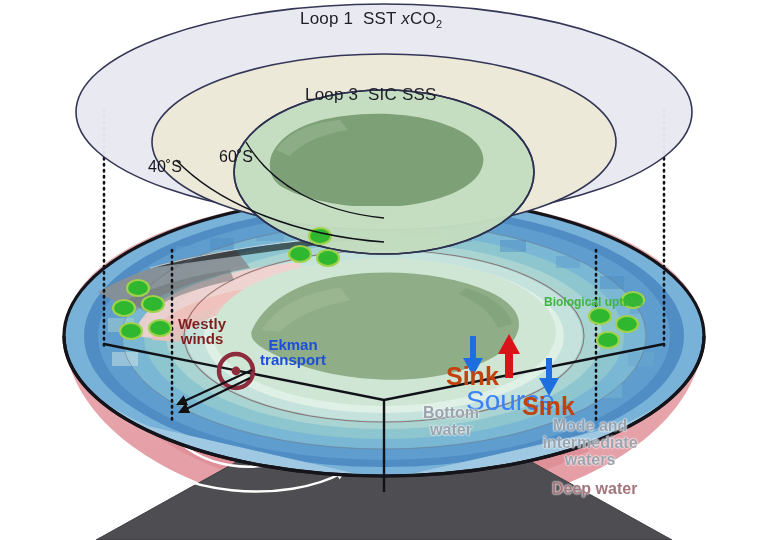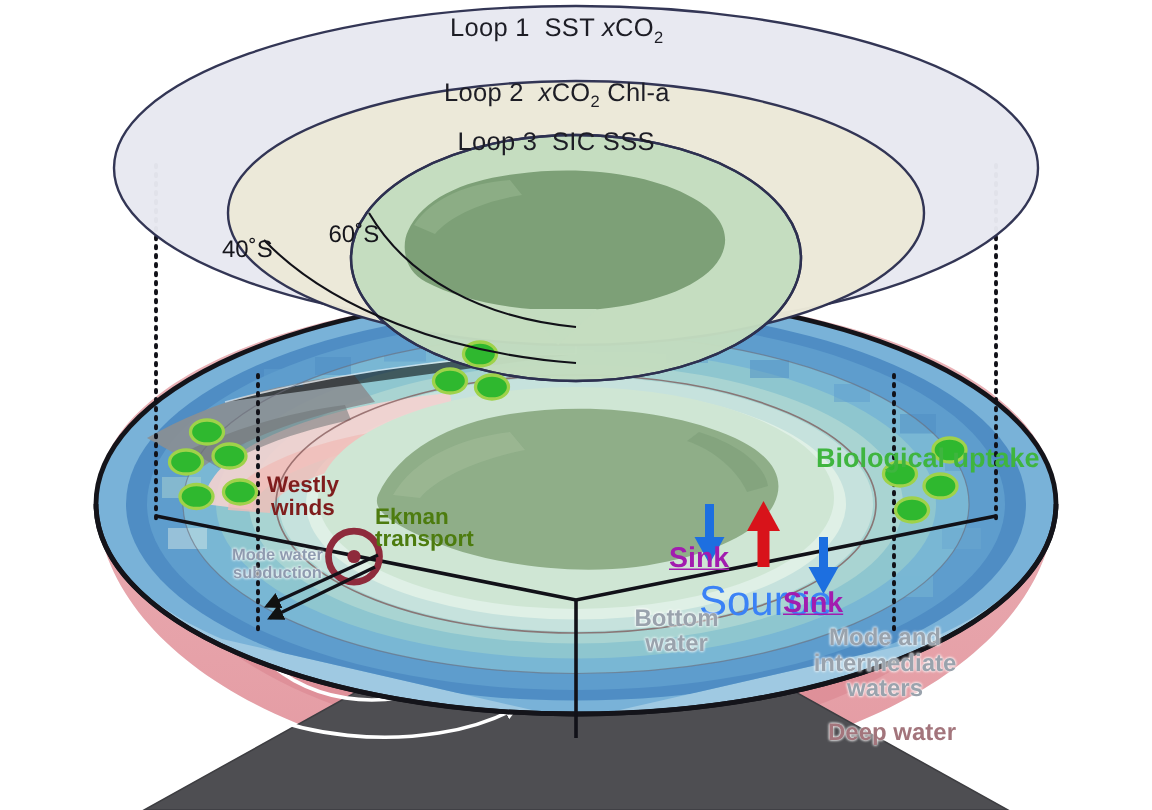--- a/index.html
+++ b/index.html
@@ -7,30 +7,30 @@
        font-family:"Liberation Sans","DejaVu Sans",sans-serif;}
   #stage{position:relative;width:768px;height:380px;background:#ffffff;}
   svg.layer{position:absolute;left:0;top:0;width:768px;height:540px;}
   .lbl{position:absolute;white-space:nowrap;pointer-events:none;}
   .loop-text{font-size:17px;color:#1d1d25;letter-spacing:.2px;}
   .loop-text i{font-style:italic;}
   .loop-text sub{font-size:11px;}
   .lat{font-size:16px;color:#16161c;}
   .antarctica{font-size:20px;color:#ffffff;letter-spacing:.5px;}
   .westly{font-size:15px;font-weight:bold;color:#7f1d1d;text-align:center;line-height:1.02;}
-  .ekman{font-size:15px;font-weight:bold;color:#4d7c0f;line-height:1.02;}
+  .ekman{font-size:15px;font-weight:bold;color:#1d4ed8;text-align:center;line-height:1.02;}
   .modew{font-size:11px;font-weight:bold;color:#8f9bb0;text-align:center;line-height:1.05;
          text-shadow:0 0 2px #fff,0 0 2px #fff;}
   .bottomw{font-size:16px;font-weight:bold;color:#9aa3ad;text-align:center;line-height:1.05;
          text-shadow:0 0 2px #fff,0 0 2px #fff;}
   .deepw{font-size:16px;font-weight:bold;color:#a3757c;text-align:center;
          text-shadow:0 0 2px #fff,0 0 2px #fff;}
-  .sink{font-size:19px;font-weight:bold;color:#a21caf;text-decoration:underline;}
+  .sink{font-size:25px;font-weight:bold;color:#c2410c;}
   .source{font-size:28px;font-weight:normal;color:#3b82f6;}
-  .bio{font-size:18px;font-weight:bold;color:#3fb53f;}
+  .bio{font-size:12px;font-weight:bold;color:#3fb53f;}
 </style>
 </head>
 <body>
 
 <div id="stage">
 
   <svg class="layer" viewBox="0 0 768 540">
     <defs>
       <clipPath id="clipLoop3">
           <ellipse cx="384" cy="172" rx="150" ry="82"></ellipse>
@@ -239,45 +239,40 @@
     </g>
 
     <g stroke="#111118" stroke-width="1.4" fill="none">
       <path d="M176 160 C220 206 300 236 384 242"></path>
       <path d="M246 142 C272 186 322 212 384 218"></path>
     </g>
   </svg>
 
   <div class="lbl loop-text" style="left:300px;top:9px;"><span id="l1">Loop 1&nbsp;&nbsp;SST <i>x</i>CO<sub>2</sub></span></div>
 
-  <div class="lbl loop-text" style="left:296px;top:52px;"><span id="l2">Loop 2&nbsp;&nbsp;<i>x</i>CO<sub>2</sub> Chl-a</span></div>
 
   <div class="lbl loop-text" style="left:305px;top:85px;"><span id="l3">Loop 3&nbsp;&nbsp;SIC SSS</span></div>
 
   <div class="lbl lat" style="left:148px;top:158px;">40˚S</div>
 
   <div class="lbl lat" style="left:219px;top:148px;">60˚S</div>
 
 
   <div class="lbl bio" style="left:544px;top:295px;">Biological uptake</div>
 
   <div class="lbl westly" style="left:166px;top:316px;width:72px;">
     <div>Westly</div>
     <div>winds</div>
   </div>
 
   <div class="lbl ekman" style="left:250px;top:337px;width:86px;">
     <div>Ekman</div>
     <div>transport</div>
   </div>
 
-  <div class="lbl modew" style="left:139px;top:365px;width:92px;">
-    <div>Mode water</div>
-    <div>subduction</div>
-  </div>
 
   <div class="lbl sink" style="left:446px;top:362px;">Sink</div>
 
   <div class="lbl source" style="left:466px;top:385px;">Source</div>
 
   <div class="lbl sink" style="left:522px;top:392px;">Sink</div>
 
   <div class="lbl bottomw" style="left:420px;top:405px;width:62px;">
     <div>Bottom</div>
     <div>water</div>

